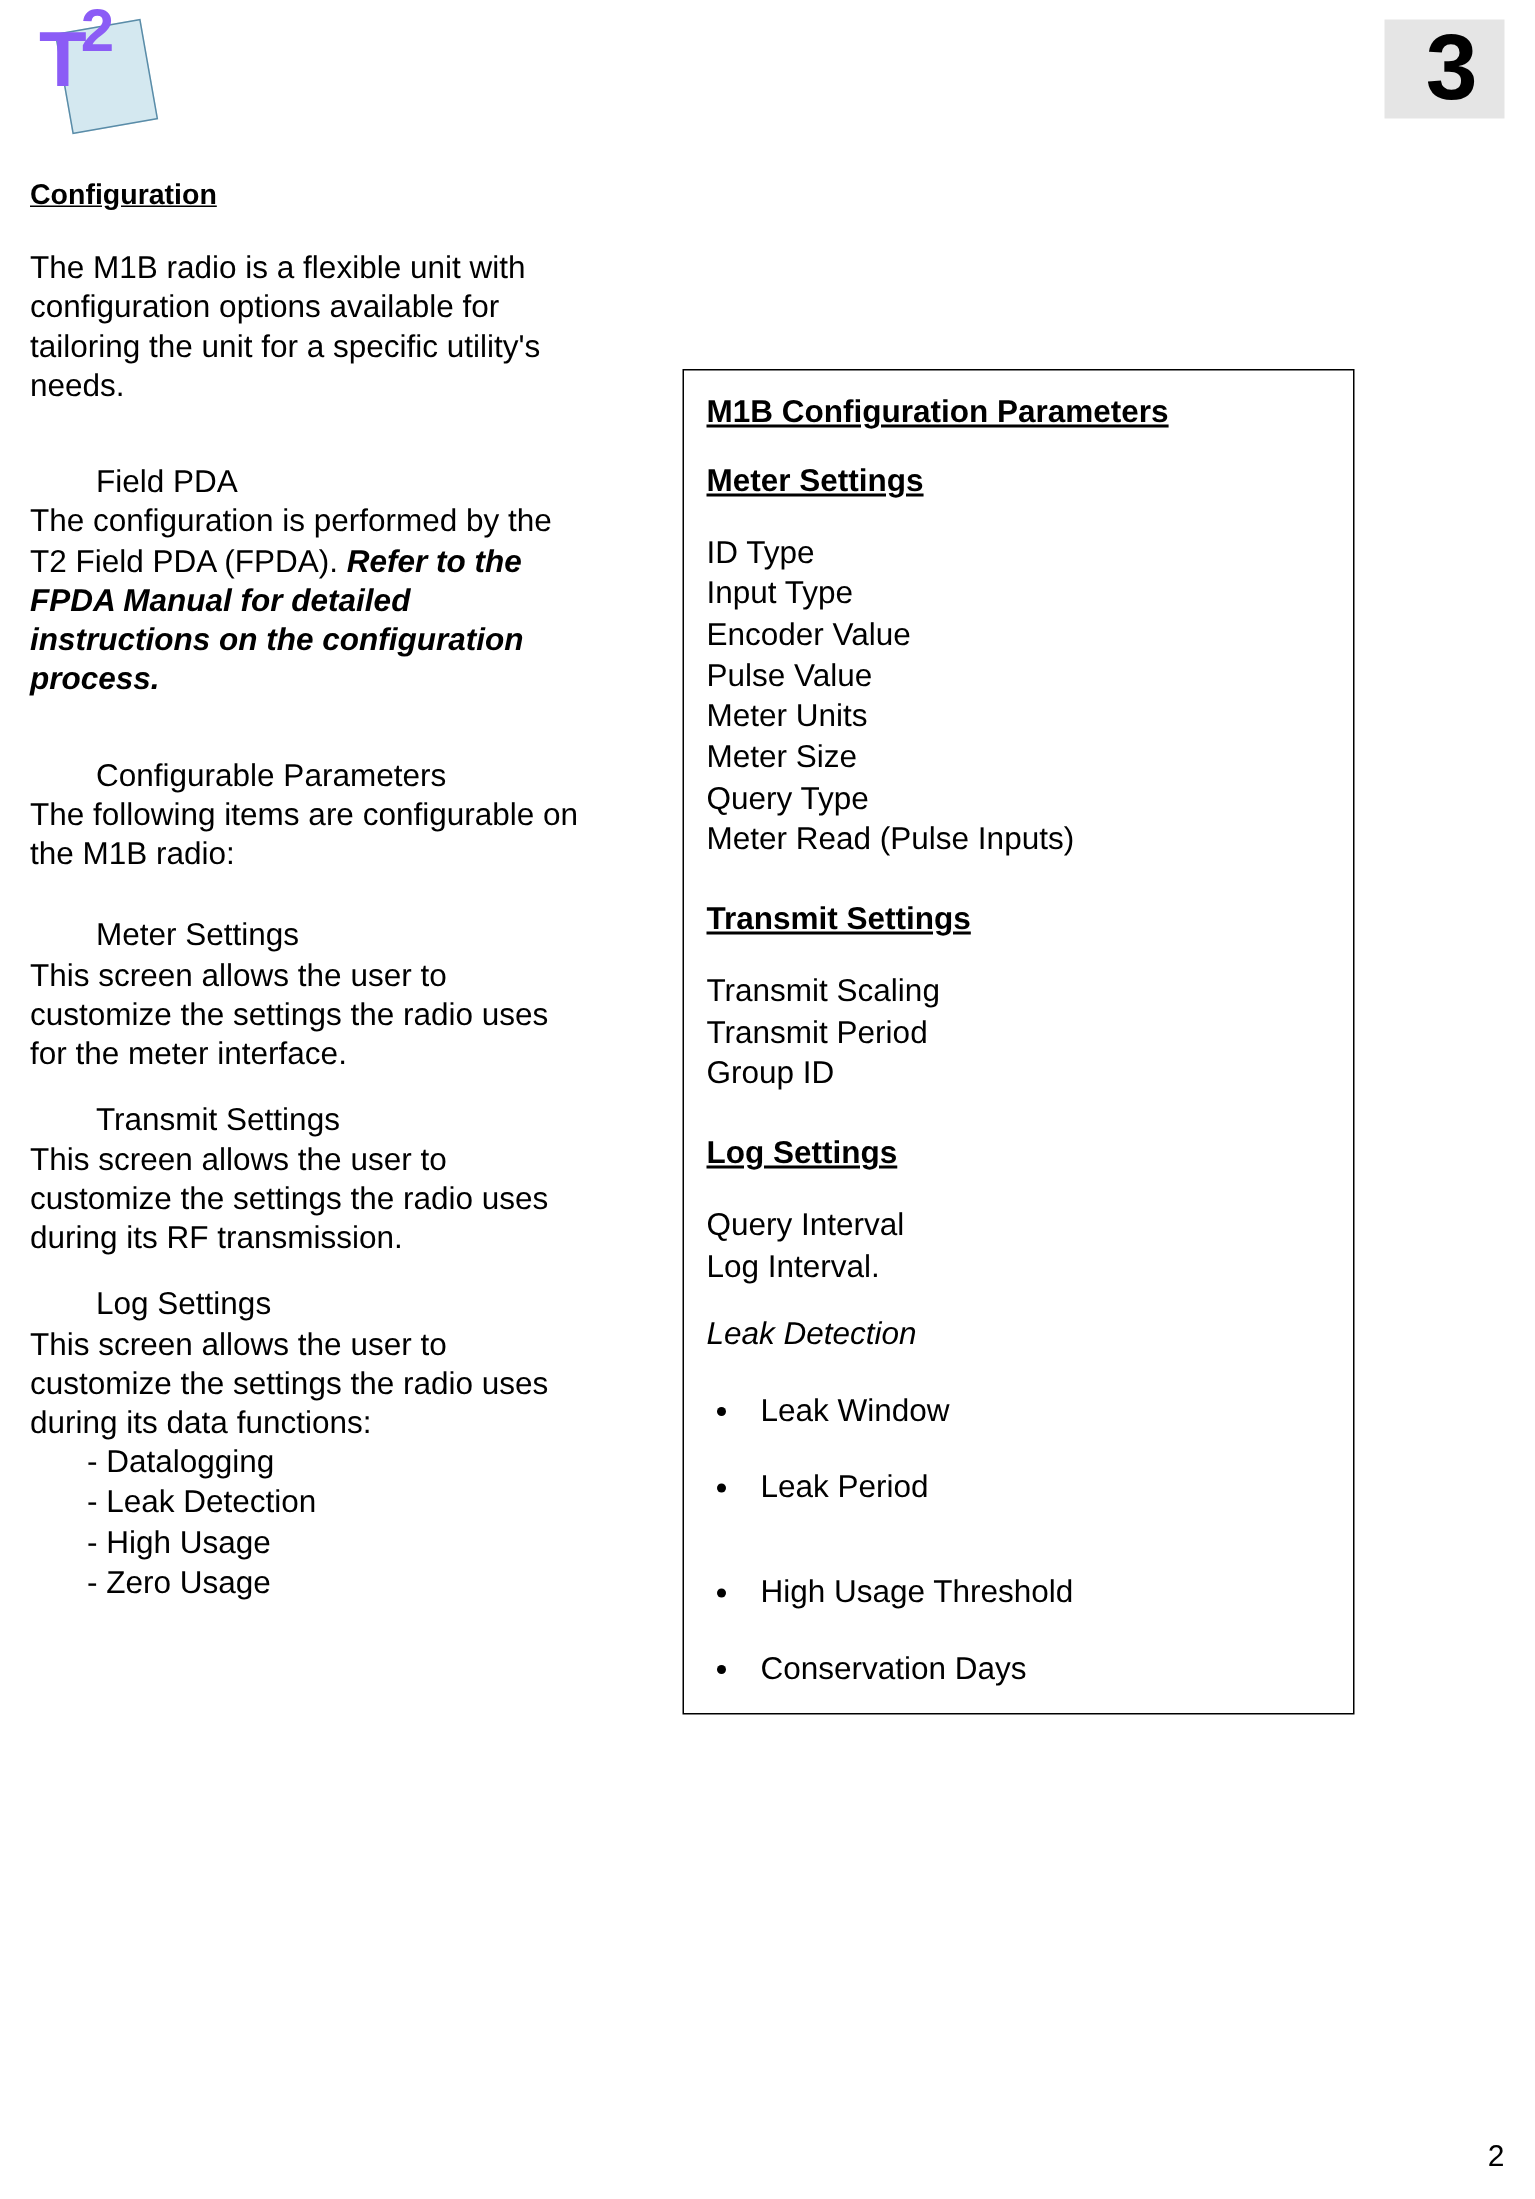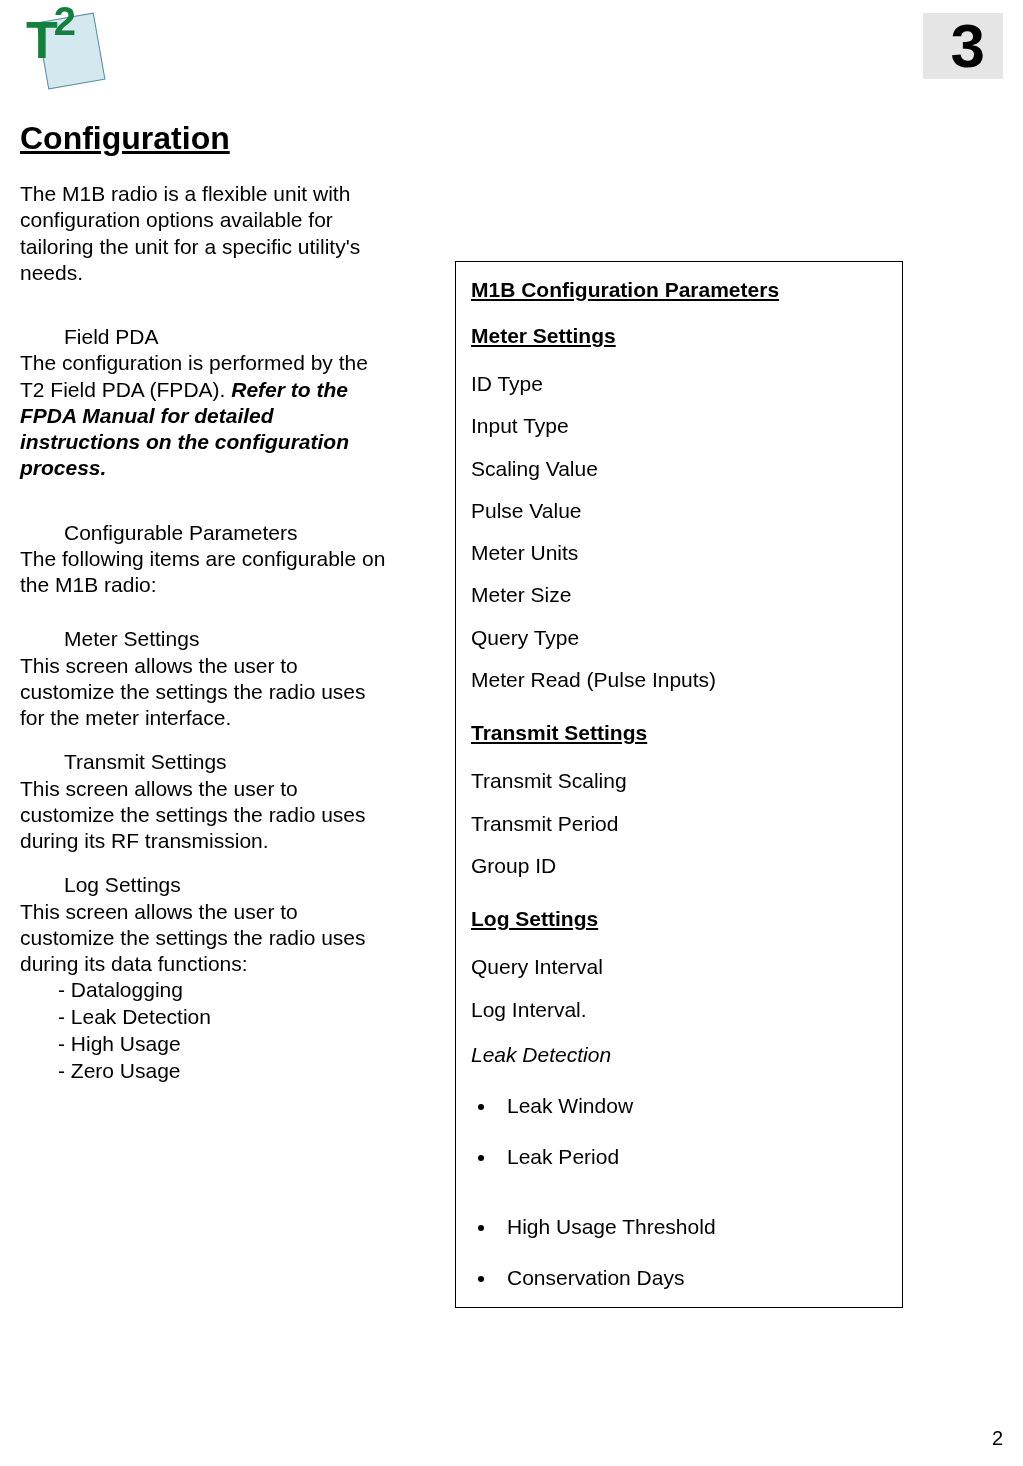--- a/index.html
+++ b/index.html
@@ -36,21 +36,21 @@
       border: 1px solid #5a8ca8;
       transform: rotate(-10deg);
       top: 12px;
       left: 22px;
     }
     .logo-text {
       position: absolute;
       font-size: 42px;
       font-weight: bold;
       font-family: Arial, sans-serif;
-      color: #15803d;
+      color: #8b5cf6;
       top: 2px;
       left: 6px;
       z-index: 2;
       letter-spacing: -4px;
     }
     .logo-text .t {
       font-size: 52px;
     }
     .logo-text .two {
       font-size: 40px;
@@ -63,21 +63,21 @@
       padding: 2px 18px 2px 28px;
       margin-top: 8px;
     }
     .chapter-num {
       font-family: Arial Black, Arial, sans-serif;
       font-size: 62px;
       font-weight: 900;
       line-height: 1;
     }
     .main-heading {
-      font-size: 32px;
+      font-size: 19px;
       font-weight: bold;
       text-decoration: underline;
       margin-bottom: 24px;
     }
     .columns {
       display: flex;
       gap: 65px;
       align-items: flex-start;
     }
     .left-col {
@@ -109,21 +109,20 @@
       text-decoration: underline;
       margin-bottom: 22px;
     }
     .box-section-head {
       font-weight: bold;
       text-decoration: underline;
       margin-bottom: 22px;
     }
     .param-line {
       line-height: 1.3;
-      margin-top: 15px;
     }
     .box-gap {
       height: 28px;
     }
     .box-small-gap {
       height: 18px;
     }
     .sub-list {
       padding-left: 38px;
       line-height: 1.28;
@@ -203,21 +202,21 @@
     </div>
   </div>
 
   <div class="right-col">
     <div class="box">
       <div class="box-title">M1B Configuration Parameters</div>
 
       <div class="box-section-head">Meter Settings</div>
       <div class="param-line">ID Type</div>
       <div class="param-line">Input Type</div>
-      <div class="param-line">Scaling Value</div>
+      <div class="param-line">Encoder Value</div>
       <div class="param-line">Pulse Value</div>
       <div class="param-line">Meter Units</div>
       <div class="param-line">Meter Size</div>
       <div class="param-line">Query Type</div>
       <div class="param-line">Meter Read (Pulse Inputs)</div>
 
       <div class="box-gap"></div>
 
       <div class="box-section-head">Transmit Settings</div>
       <div class="param-line">Transmit Scaling</div>

